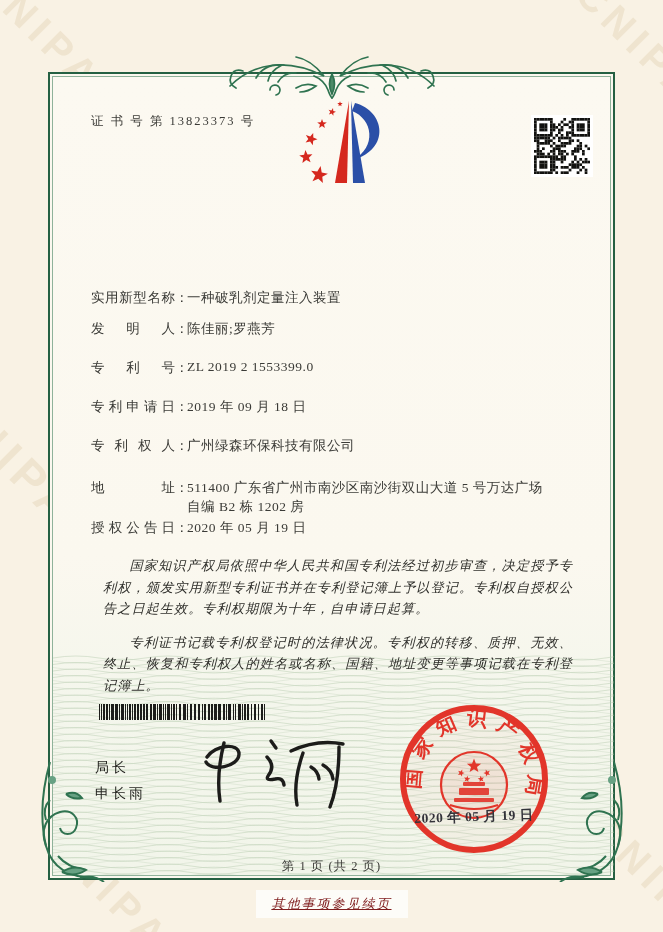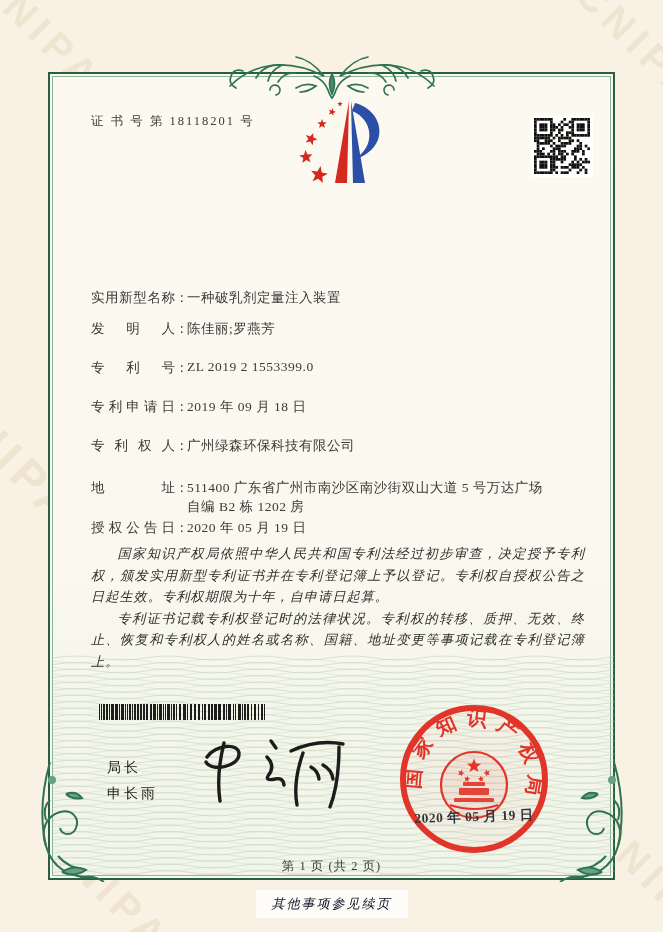--- a/index.html
+++ b/index.html
@@ -43,43 +43,43 @@
   .fcolon{display:inline-block;width:12px;vertical-align:top;}
   .fval{display:inline-block;vertical-align:top;letter-spacing:.5px;}
   .addr-lines{display:inline-block;vertical-align:top;line-height:18.5px;letter-spacing:.5px;}
   .grant2{position:absolute;left:262px;top:0;white-space:nowrap;}
   
   .legal{
     position:absolute;left:38px;top:466px;width:494px;
     font-size:13.2px;font-style:italic;line-height:21.5px;color:#2f2f2b;
     text-align:justify;letter-spacing:1px;
   }
-  .legal p{margin:0;text-indent:2em;}
+  .legal p{margin:12px;text-indent:2em;}
   
   .barcode{position:absolute;left:46px;top:627px;width:172px;height:16px;display:flex;align-items:stretch;}
   .barcode div{background:#1d1d1b;height:100%;}
-  .signer{position:absolute;left:42px;top:678px;font-size:14px;letter-spacing:3px;color:#242420;line-height:26px;margin-left:12px;}
+  .signer{position:absolute;left:42px;top:678px;font-size:14px;letter-spacing:3px;color:#242420;line-height:26px;}
   .sig-svg{position:absolute;left:138px;top:650px;}
   .seal{position:absolute;left:339px;top:620px;width:164px;height:164px;}
   .seal-date{
     position:absolute;left:339px;top:731px;width:164px;text-align:center;
     font-size:13.5px;color:#33333a;letter-spacing:.5px;transform:rotate(-2deg);font-weight:bold;
   }
   .page-num{position:absolute;left:0;right:0;top:781px;text-align:center;font-size:12.5px;color:#3a3a36;letter-spacing:1px;}
   
   .ornament-top{position:absolute;left:226px;top:46px;}
   .corner{position:absolute;top:760px;}
   .corner.left{left:36px;}
   .corner.right{left:544px;transform:scaleX(-1);}
   .cont-note{
     position:absolute;left:0;right:0;top:890px;text-align:center;
   }
   .cont-note span{
     display:inline-block;background:#fdfcf8;padding:5px 16px;
-    font-size:13px;font-style:italic;color:#0f172a;letter-spacing:2px;
+    font-size:13px;font-style:italic;color:#7f1d1d;letter-spacing:2px;text-decoration:underline;
   }
   svg{display:block;}
 </style>
 </head>
 <body>
 
 <div class="page">
 
   <span class="wm" style="left:-38px;top:8px;">CNIPA</span>
   <span class="wm" style="left:560px;top:20px;">CNIPA</span>
@@ -156,21 +156,21 @@
           <path d="M0 200 q23 -4 46 0 t 46 0 t 46 0 t 46 0 t 46 0 t 46 0 t 46 0 t 46 0 t 46 0 t 46 0 t 46 0 t 46 0 t 46 0" fill="none" stroke="#b9cdb2" stroke-width="1" opacity="0.5"></path>
           <path d="M0 203 q23 4 46 0 t 46 0 t 46 0 t 46 0 t 46 0 t 46 0 t 46 0 t 46 0 t 46 0 t 46 0 t 46 0 t 46 0 t 46 0" fill="none" stroke="#b9cdb2" stroke-width="1" opacity="0.3"></path>
           <path d="M0 206.5 q23 -4 46 0 t 46 0 t 46 0 t 46 0 t 46 0 t 46 0 t 46 0 t 46 0 t 46 0 t 46 0 t 46 0 t 46 0 t 46 0" fill="none" stroke="#b9cdb2" stroke-width="1" opacity="0.5"></path>
           <path d="M0 209.5 q23 4 46 0 t 46 0 t 46 0 t 46 0 t 46 0 t 46 0 t 46 0 t 46 0 t 46 0 t 46 0 t 46 0 t 46 0 t 46 0" fill="none" stroke="#b9cdb2" stroke-width="1" opacity="0.3"></path>
           <path d="M0 213 q23 -4 46 0 t 46 0 t 46 0 t 46 0 t 46 0 t 46 0 t 46 0 t 46 0 t 46 0 t 46 0 t 46 0 t 46 0 t 46 0" fill="none" stroke="#b9cdb2" stroke-width="1" opacity="0.5"></path>
           <path d="M0 216 q23 4 46 0 t 46 0 t 46 0 t 46 0 t 46 0 t 46 0 t 46 0 t 46 0 t 46 0 t 46 0 t 46 0 t 46 0 t 46 0" fill="none" stroke="#b9cdb2" stroke-width="1" opacity="0.3"></path>
           <path d="M0 219.5 q23 -4 46 0 t 46 0 t 46 0 t 46 0 t 46 0 t 46 0 t 46 0 t 46 0 t 46 0 t 46 0 t 46 0 t 46 0 t 46 0" fill="none" stroke="#b9cdb2" stroke-width="1" opacity="0.5"></path>
           <path d="M0 222.5 q23 4 46 0 t 46 0 t 46 0 t 46 0 t 46 0 t 46 0 t 46 0 t 46 0 t 46 0 t 46 0 t 46 0 t 46 0 t 46 0" fill="none" stroke="#b9cdb2" stroke-width="1" opacity="0.3"></path>
         </svg>
 
-      <div class="cert-no">证 书 号 第 18118201 号</div>
+      <div class="cert-no">证 书 号 第 13823373 号</div>
 
       <svg class="logo" width="120" height="108" viewBox="0 0 120 108">
         <path d="M74,6 C104,14 110,52 72,63 C96,50 92,22 71,14 Z" fill="#2b4fa7"></path>
         <polygon points="68,4 54,86 66,86" fill="#d5281e"></polygon>
         <polygon points="70,4 84,86 72,86" fill="#2b4fa7"></polygon>
         <g id="logo-stars" fill="#d5281e">
             <polygon points="39.6,69.1 40.7,75.4 46.9,76.7 41.3,79.8 41.9,86.1 37.3,81.7 31.5,84.3 34.3,78.5 30.1,73.8 36.3,74.6"></polygon>
             <polygon points="24.4,53.0 26.5,57.5 31.4,57.3 27.9,60.7 29.6,65.3 25.3,62.9 21.4,66.0 22.3,61.1 18.2,58.4 23.1,57.8"></polygon>
             <polygon points="32.2,35.9 32.3,40.5 36.5,42.2 32.2,43.7 31.8,48.2 29.1,44.6 24.6,45.6 27.3,41.9 24.9,38.0 29.2,39.4"></polygon>
             <polygon points="41.0,22.0 42.2,25.3 45.8,25.5 43.0,27.6 43.9,31.0 41.0,29.1 38.1,31.0 39.0,27.6 36.2,25.5 39.8,25.3"></polygon>

